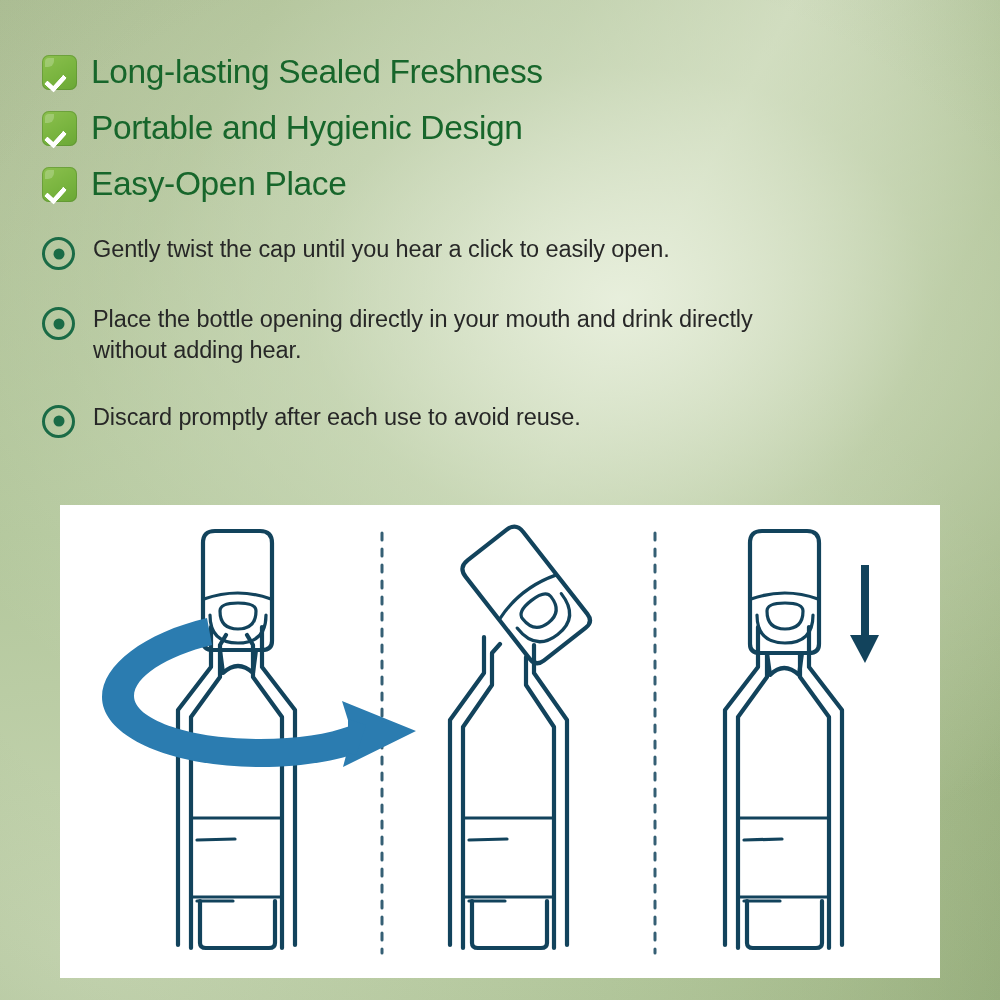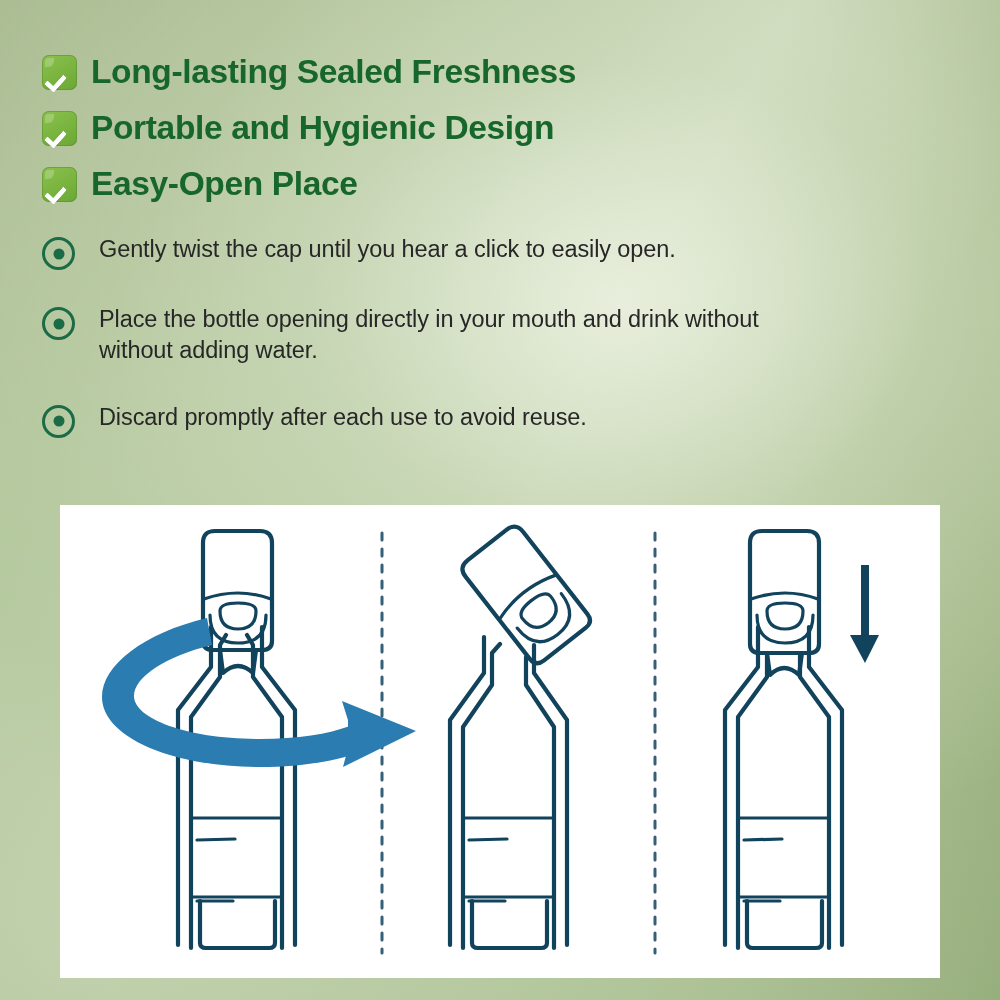--- a/index.html
+++ b/index.html
@@ -35,28 +35,28 @@
     content:"";position:absolute;left:7px;top:16px;
     width:8px;height:15px;border:solid #fff;border-width:0 5.5px 5.5px 0;
     transform:rotate(42deg);transform-origin:center;
     border-radius:1px;
   }
   .chk::after{
     content:"";position:absolute;left:3px;top:3px;width:9px;height:9px;
     border-radius:4px 0 6px 0;background:rgba(255,255,255,.22);
   }
   .head-text{
-    font-size:33.5px;font-weight:700;color:#17662b;
+    font-size:33.5px;font-weight:400;color:#17662b;
     letter-spacing:-0.35px;white-space:nowrap;
     line-height:1;
   }
 
   
   #bullets{position:absolute;left:42px;top:234px;width:800px;}
-  .b-row{display:flex;align-items:flex-start;margin-bottom:34px;gap:6px;}
+  .b-row{display:flex;align-items:flex-start;margin-bottom:34px;}
   .b-row:last-child{margin-bottom:0;margin-top:35px;}
   .ring{
     flex:0 0 auto;width:27px;height:27px;border-radius:50%;
     border:3px solid #1a6b46;background:transparent;
     position:relative;margin-right:18px;margin-top:3px;
   }
   .ring::after{
     content:"";position:absolute;left:50%;top:50%;
     width:11px;height:11px;border-radius:50%;background:#1a6b46;
     transform:translate(-50%,-50%);
@@ -105,21 +105,21 @@
 
 <div id="bullets">
 
   <div class="b-row">
     <div class="ring"></div>
     <div class="b-text">Gently twist the cap until you hear a click to easily open.</div>
   </div>
 
   <div class="b-row">
     <div class="ring"></div>
-    <div class="b-text">Place the bottle opening directly in your mouth and drink without without adding water.</div>
+    <div class="b-text">Place the bottle opening directly in your mouth and drink directly without adding hear.</div>
   </div>
 
   <div class="b-row">
     <div class="ring"></div>
     <div class="b-text">Discard promptly after each use to avoid reuse.</div>
   </div>
 
 </div>
 
 <div id="panel">

